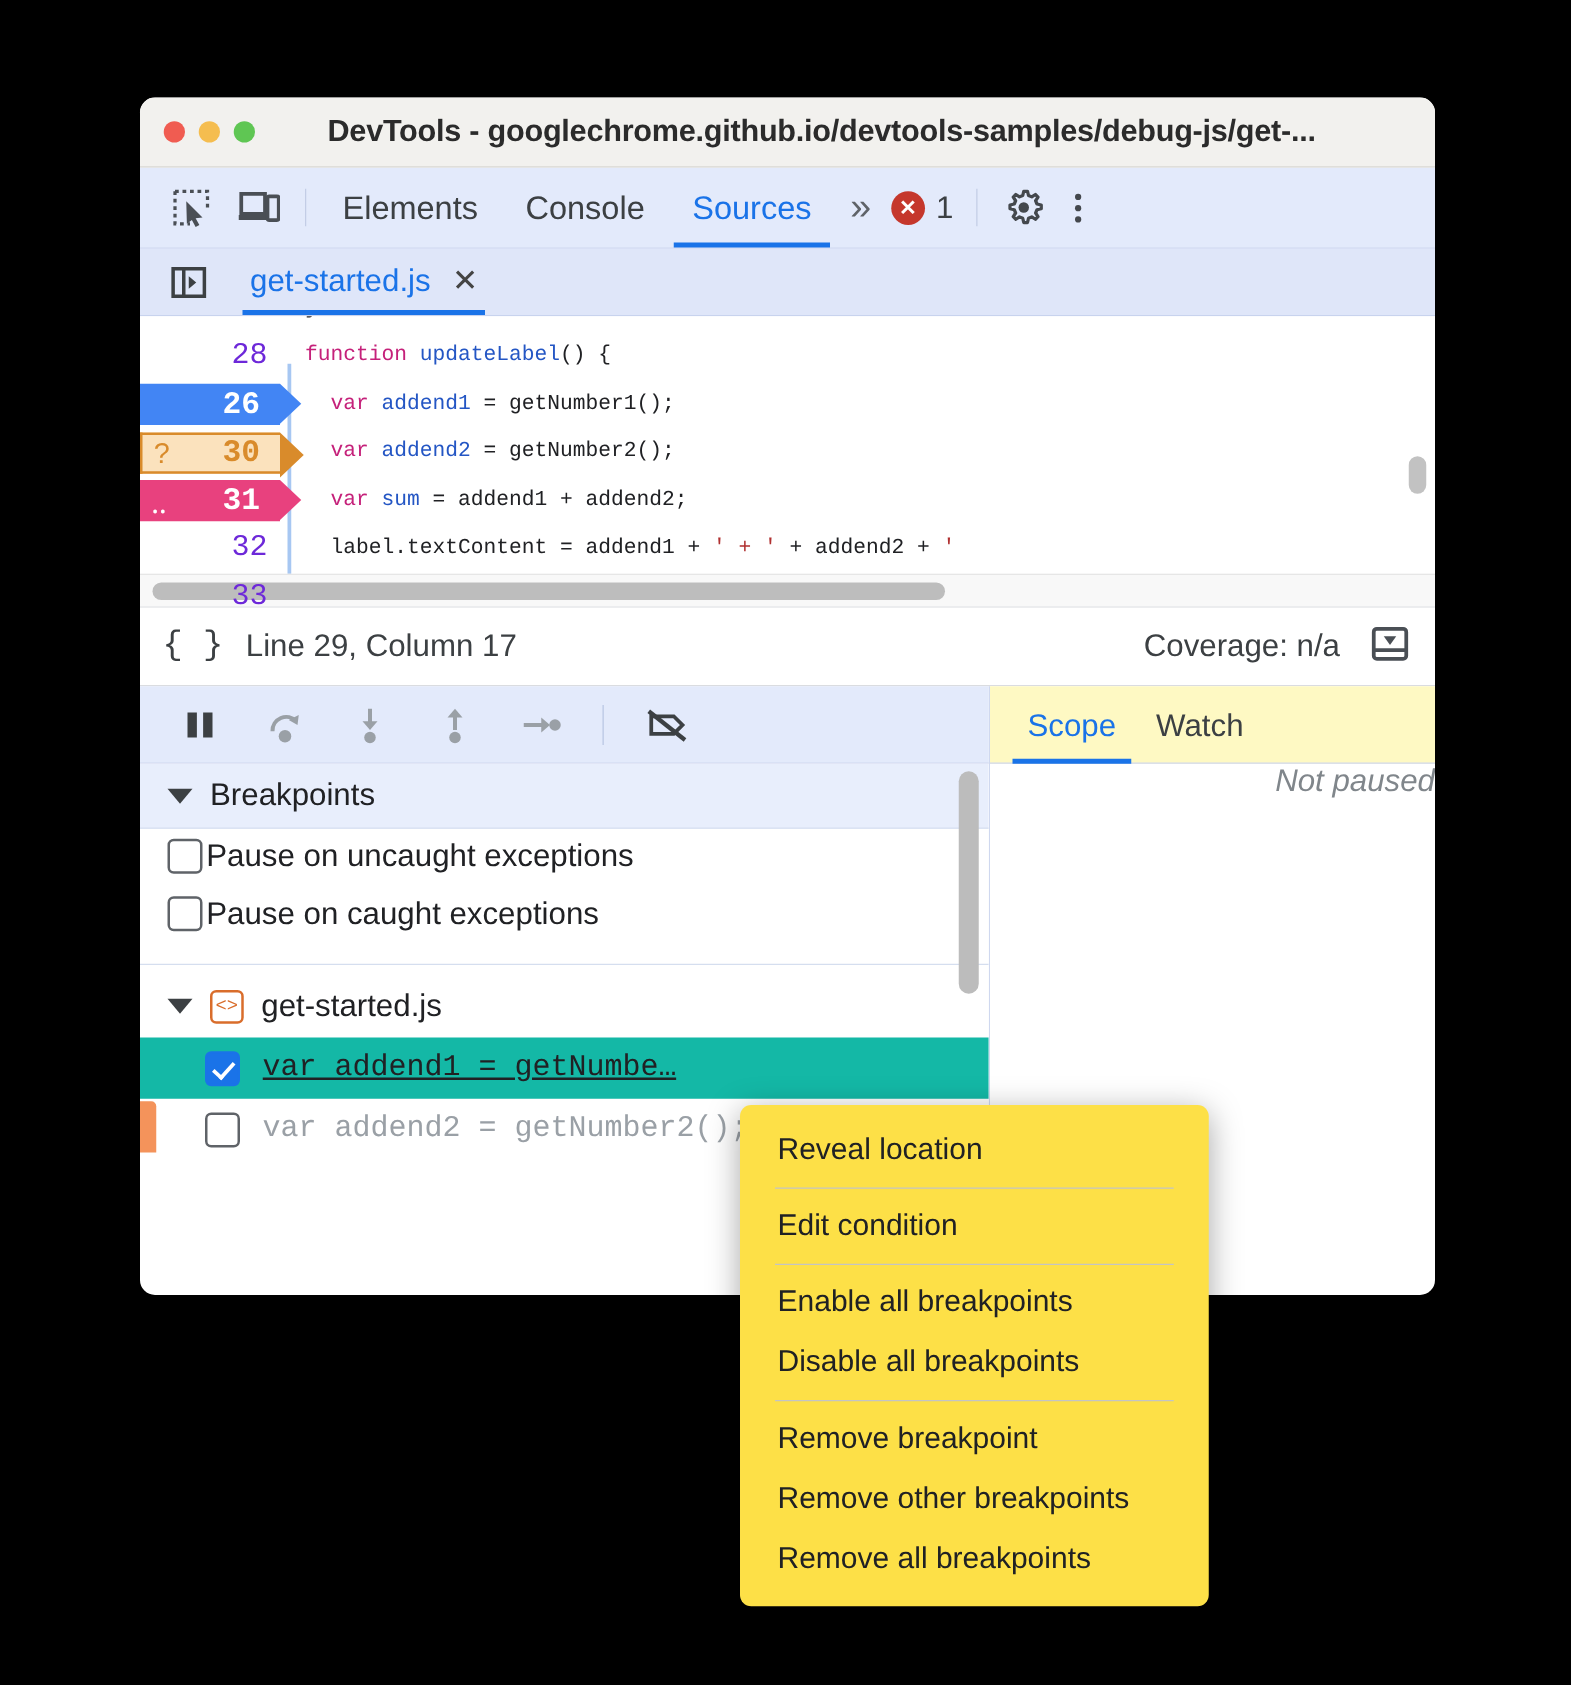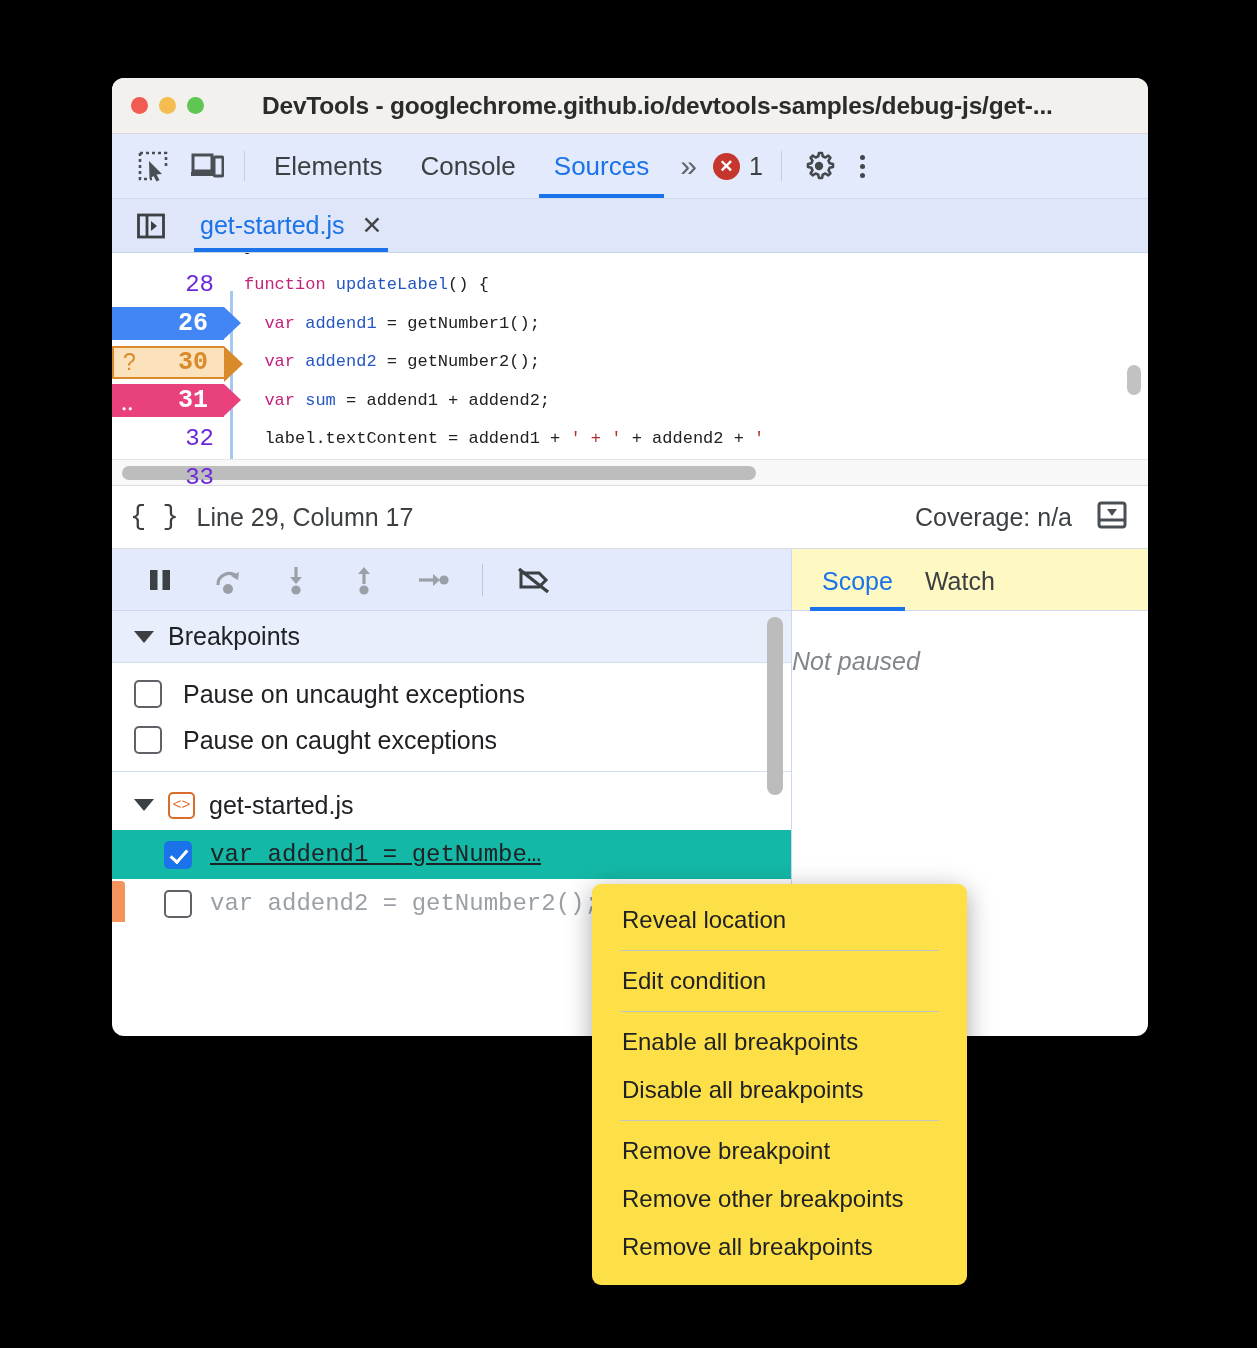--- a/index.html
+++ b/index.html
@@ -180,21 +180,21 @@
   .dbg-btn { width: 56px; height: 48px; display:flex; align-items:center; justify-content:center; }
   .dbg-sep { width:1px; height: 32px; background:#b9c6e4; margin: 0 10px; }
 
   .bp-section { flex: 1; background: #fff; position: relative; overflow: hidden; }
   .bp-header {
     height: 52px; background: #e8eefc; display: flex; align-items: center;
     padding-left: 22px; gap: 14px; border-bottom: 1px solid #d5deef;
   }
   .tri { width:0;height:0;border-left:10px solid transparent;border-right:10px solid transparent;border-top:12px solid #3c4043; }
   .bp-header .label { font-size: 25px; color:#202124; }
-  .pause-row { height: 46px; display:flex; align-items:center; padding-left: 22px; gap: 21px; }
+  .pause-row { height: 46px; display:flex; padding-left: 22px; gap: 3px; }
   .cb {
     width: 28px; height: 28px; border-radius: 5px; border: 2.5px solid #5f6368;
     background:#fff; flex:none;
   }
   .cb.on { background: #1a73e8; border-color:#1a73e8; position:relative; }
   .cb.on::after {
     content:""; position:absolute; left: 8px; top: 3px;
     width: 7px; height: 14px; border: solid #fff; border-width: 0 3.5px 3.5px 0;
     transform: rotate(42deg);
   }
@@ -223,21 +223,21 @@
   .bp-vscroll {
     position:absolute; right: 8px; top: 6px; width: 16px; height: 178px;
     border-radius: 9px; background: #bcbcbc;
   }
 
   .dbg-right { flex: 1; background:#fff; display:flex; flex-direction:column; }
   .sw-tabs { height: 62px; background:#fef9c3; display:flex; align-items:flex-end; padding-left: 14px; border-bottom:1px solid #cfd8ef; }
   .sw-tab { font-size: 25px; color:#3c4043; padding: 0 16px 14px; position:relative; }
   .sw-tab.active { color:#1a73e8; }
   .sw-tab.active::after { content:""; position:absolute; left:4px; right:4px; bottom:-1px; height:4px; background:#1a73e8; }
-  .notpaused { text-align:left; font-size: 25px; color:#80868b; font-style: italic; margin-top: 36px; }
+  .notpaused { text-align:right; font-size: 25px; color:#80868b; font-style: italic; }
 
   
   .ctxmenu {
     position: absolute; left: 592px; top: 884px;
     width: 375px; background: #fde047;
     border-radius: 9px;
     box-shadow: 0 6px 26px rgba(0,0,0,0.35);
     padding: 12px 0 14px;
     z-index: 50;
   }

